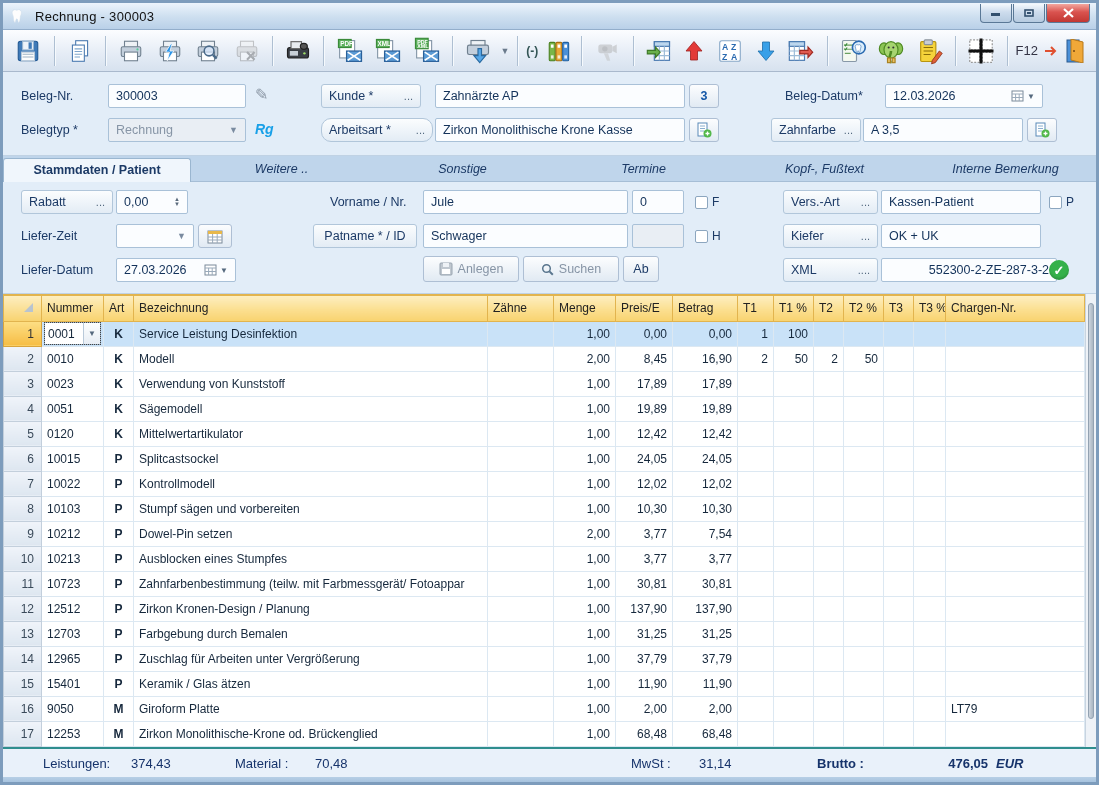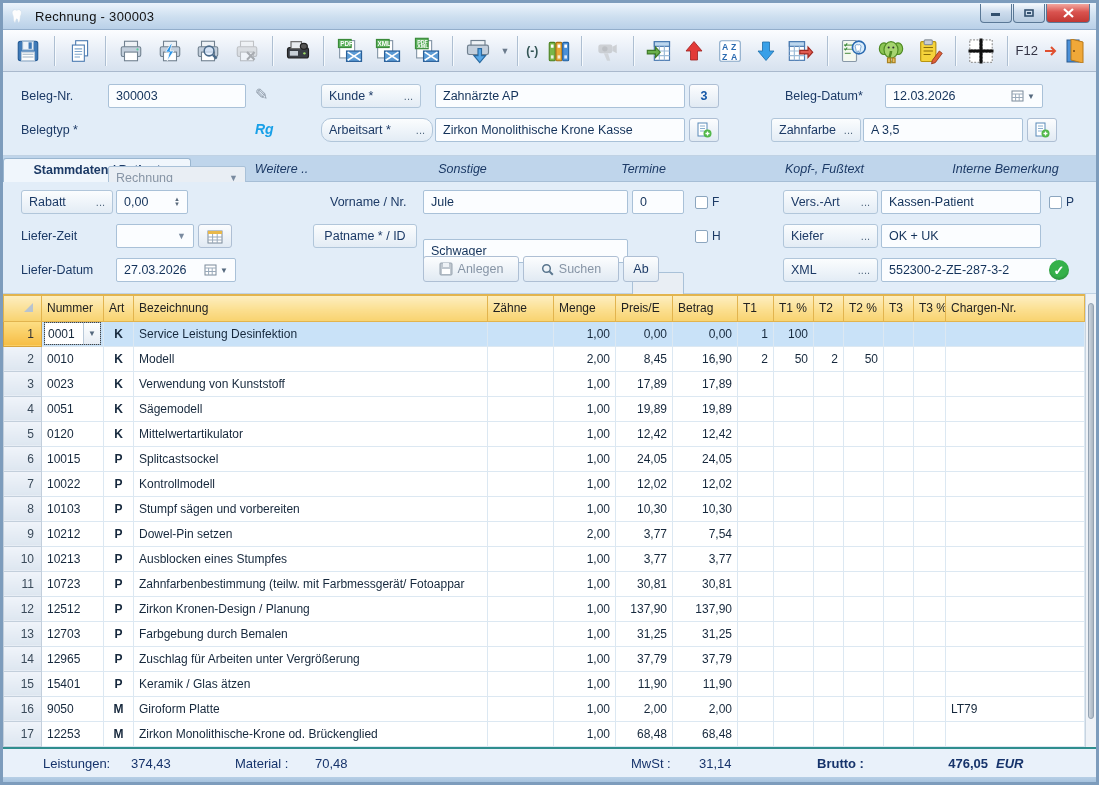--- a/index.html
+++ b/index.html
@@ -22,21 +22,21 @@
   .tbtn.disabled{opacity:.45;filter:grayscale(1);}
   .drop-caret{font-size:9px;color:#6a7a8c;margin-left:1px;}
   .minus-label{font-size:12px;color:#355;font-weight:bold;margin-right:2px;}
   .exit-group{margin-left:auto;display:flex;align-items:center;gap:6px;padding-right:4px;font-size:13px;color:#334;}
   
   .headform{height:84px;flex:0 0 84px;position:relative;background:#e2edf8;border-bottom:1px solid #c0d2e4;}
   .flabel{position:absolute;font-size:12.5px;color:#1c3a66;}
   .lblbtn{position:absolute;height:24px;border:1px solid #b1c6da;border-radius:3px;background:linear-gradient(#fbfdfe,#e3ecf5);display:flex;align-items:center;padding:0 7px;font-size:12.5px;color:#1c3a66;}
   .lblbtn .dots{margin-left:auto;color:#54импort6;color:#546a80;font-size:11px;}
   .fld{position:absolute;height:24px;border:1px solid #a9c1d8;border-radius:2px;background:#fbfdff;display:flex;align-items:center;padding:0 7px;font-size:12.5px;color:#13325a;}
-  .fld.disabled{background:#e9eef4;color:#8795a6;margin-top:48px;}
+  .fld.disabled{background:#e9eef4;color:#8795a6;}
   .fld .caret{margin-left:auto;color:#7a8ba0;font-size:9px;}
   .fld .calicon{margin-left:auto;display:flex;align-items:center;gap:3px;color:#55irr;}
   .smallbtn{position:absolute;height:24px;border:1px solid #aebfd4;border-radius:3px;background:linear-gradient(#fcfdfe,#e1eaf3);display:flex;align-items:center;justify-content:center;font-size:12.5px;color:#1c3a66;font-weight:bold;}
   .pencil{position:absolute;color:#8a96a4;font-size:16px;}
   .rg-badge{position:absolute;color:#18a0e8;font-weight:bold;font-size:14px;font-style:italic;}
   
   .tabbar{height:26px;flex:0 0 26px;background:#bfd5eb;display:flex;align-items:flex-end;border-bottom:1px solid #a6bed6;}
   .tab{flex:1;text-align:center;font-size:12.5px;font-style:italic;color:#1c3a66;padding:5px 0 5px;cursor:default;}
   .tab.active{flex:0 0 188px;background:#f0f6fc;font-style:normal;font-weight:bold;border:1px solid #9ab6d0;border-bottom:none;border-radius:3px 3px 0 0;margin-bottom:-1px;padding-top:4px;}
   
@@ -441,21 +441,21 @@
         <span>0</span>
       </div>
     <div class="cbox" style="left:692px;top:13px;">
         <span class="box"></span>
         <span>F</span>
       </div>
 
     <div class="lblbtn" style="left:310px;top:42px;width:104px;justify-content:center;">
         <span>Patname * / ID</span>
       </div>
-    <div class="fld" style="left:420px;top:42px;width:205px;margin-top:15px;">
+    <div class="fld" style="left:420px;top:42px;width:205px;">
         <span>Schwager</span>
       </div>
     <div class="fld disabled" style="left:629px;top:42px;width:52px;">
         <span></span>
       </div>
     <div class="cbox" style="left:692px;top:47px;">
         <span class="box"></span>
         <span>H</span>
       </div>
 
@@ -495,21 +495,21 @@
         <span class="dots">...</span>
       </div>
     <div class="fld" style="left:878px;top:42px;width:160px;">
         <span>OK + UK</span>
       </div>
 
     <div class="lblbtn" style="left:780px;top:76px;width:95px;">
         <span>XML</span>
         <span class="dots">....</span>
       </div>
-    <div class="fld" style="left:878px;top:76px;width:176px;">
+    <div class="fld" style="left:878px;top:76px;width:176px;justify-content:flex-end;">
         <span>552300-2-ZE-287-3-2</span>
       </div>
     <div class="okcheck" style="left:1046px;top:78px;">✓</div>
   </div>
 
   <div class="tablewrap">
     <table class="grid">
       <colgroup>
         <col style="width:38px">
           <col style="width:62px">

